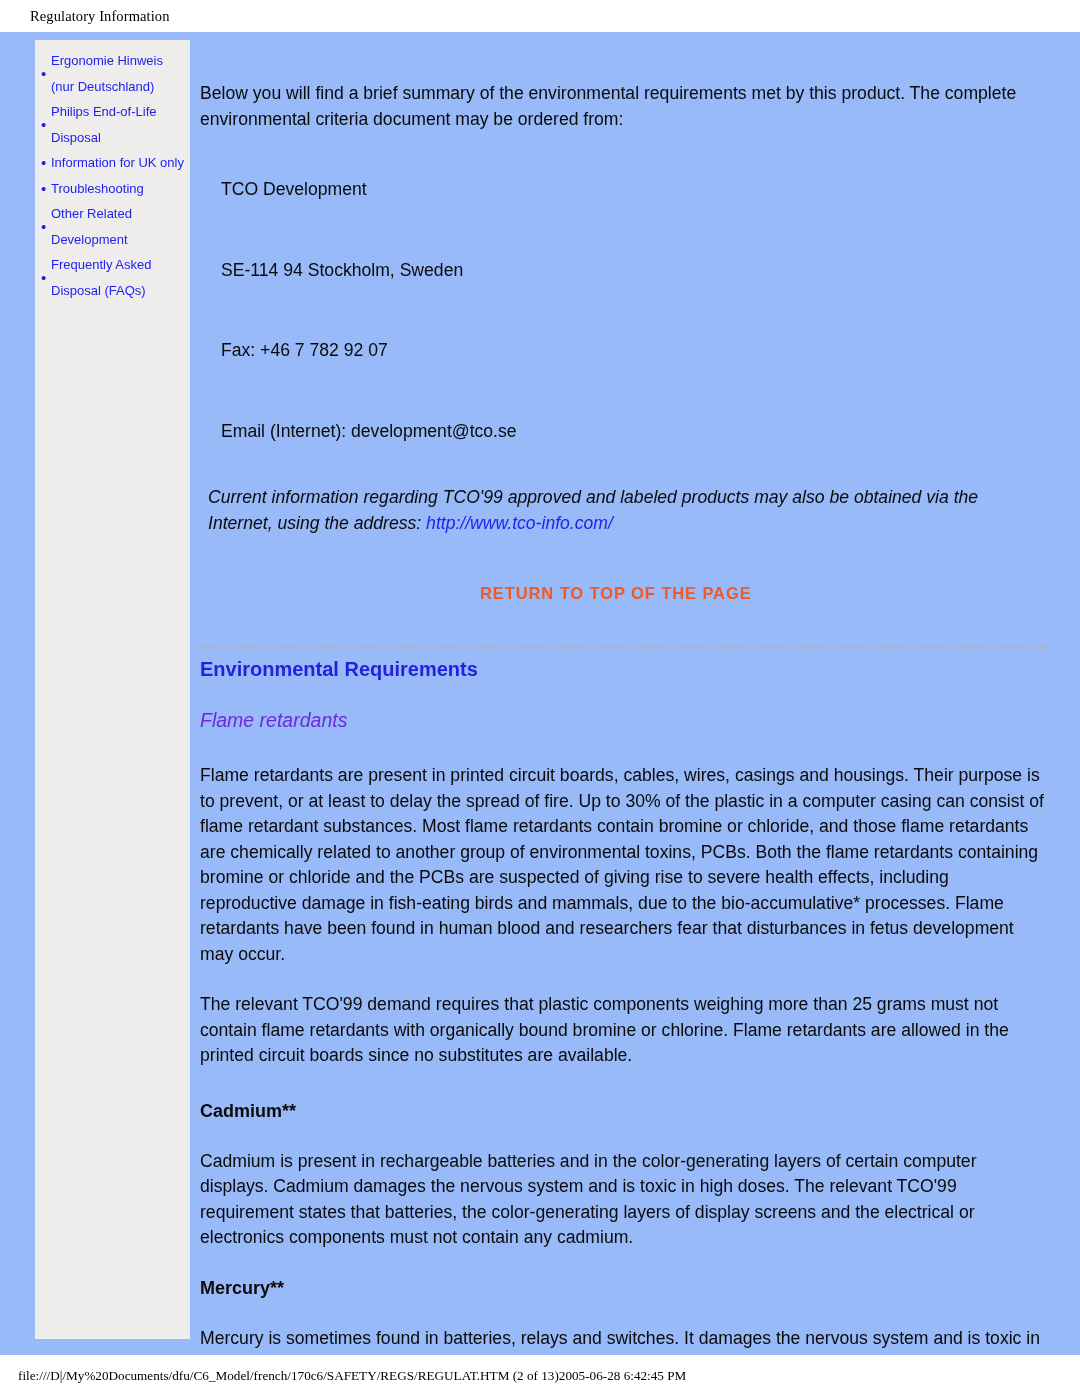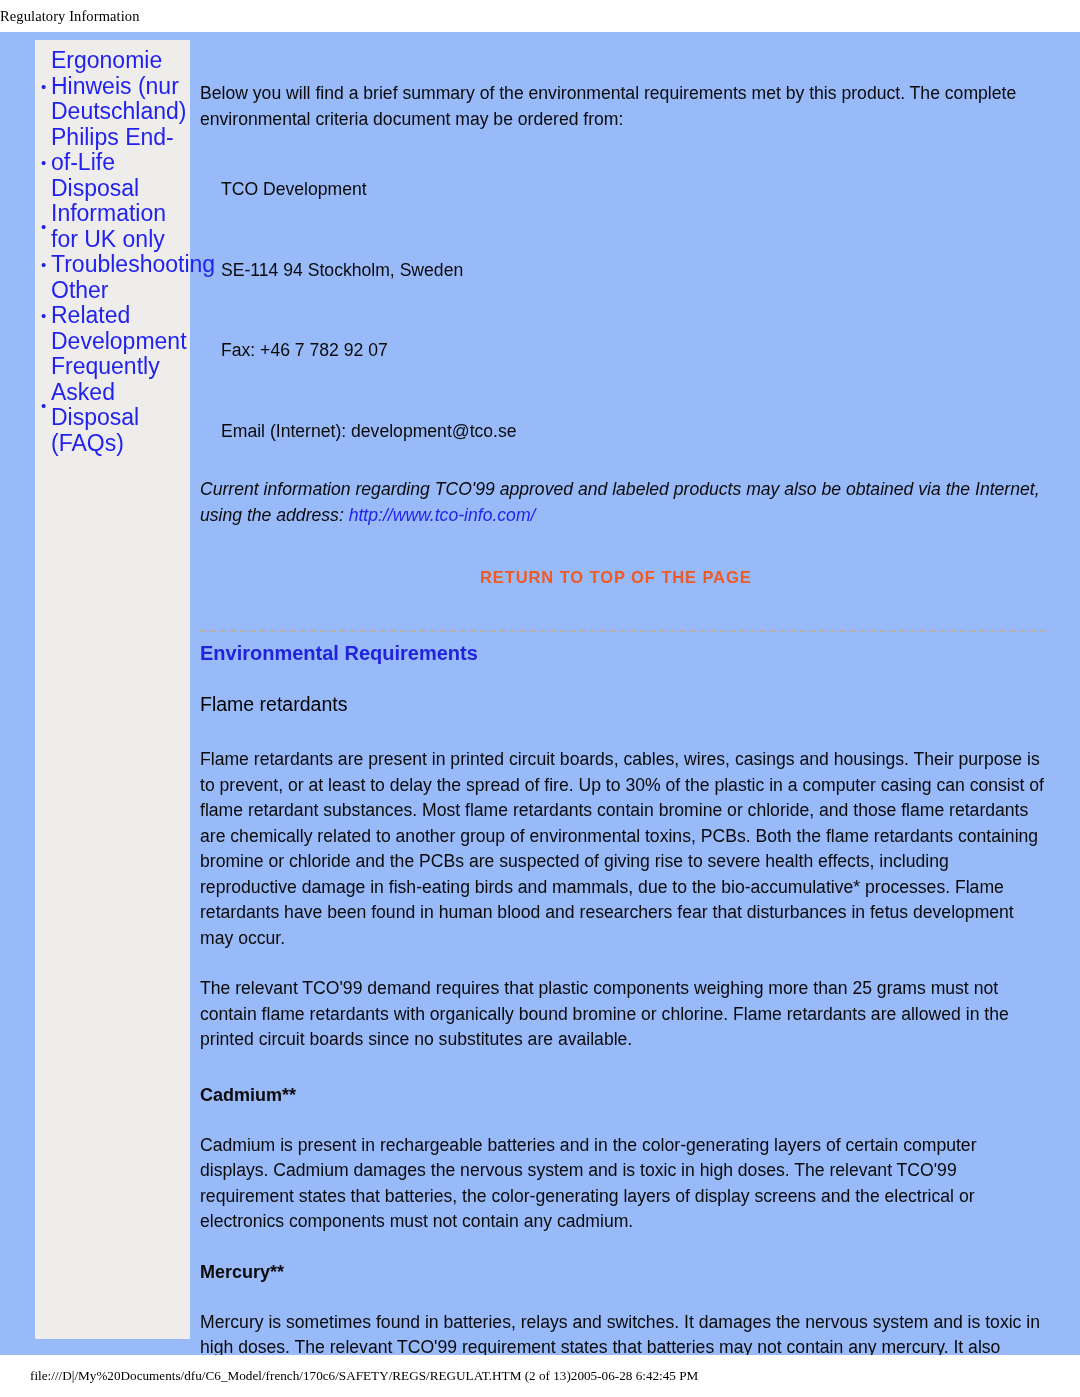--- a/index.html
+++ b/index.html
@@ -21,20 +21,21 @@
   .page-header {
     height: 32px;
     background: #ffffff;
     display: flex;
     align-items: center;
   }
   .page-header .title {
     font-family: "Liberation Serif", serif;
     font-size: 14.5px;
     color: #000000;
+    padding-left: 30px;
     letter-spacing: 0.1px;
   }
 
   
   .canvas {
     position: absolute;
     top: 32px;
     left: 0;
     width: 1080px;
     height: 1323px;
@@ -64,21 +65,21 @@
   }
   .nav-bullet {
     flex: 0 0 auto;
     width: 10px;
     font-size: 15px;
     line-height: 1;
     color: #2222dd;
     text-align: left;
   }
   .nav-link {
-    font-size: 23px;
+    font-size: 13px;
     line-height: 25.5px;
     color: #2222ee;
     text-decoration: none;
     display: block;
   }
 
   
   .main {
     position: absolute;
     top: 16px;
@@ -102,21 +103,21 @@
   }
   .sp-25 { height: 25px; }
   .sp-18 { height: 18px; }
   .sp-30 { height: 30px; }
 
   .italic-note {
     font-size: 17.6px;
     line-height: 25.5px;
     font-style: italic;
     color: #0a0a0a;
-    margin: 0;
+    margin: 8px;
   }
   .inline-link {
     color: #2222ee;
     text-decoration: none;
     font-style: italic;
   }
 
   .return-top {
     display: inline-block;
     margin-top: 40px;
@@ -140,21 +141,22 @@
 
   .h-section {
     font-size: 20px;
     font-weight: bold;
     color: #2222dd;
     line-height: 26px;
   }
   .h-sub {
     margin-top: 25px;
     font-size: 19.5px;
-    color: #000000;
+    font-style: italic;
+    color: #6d28d9;
     line-height: 26px;
   }
   .h-bold {
     font-size: 18px;
     font-weight: bold;
     color: #0a0a0a;
     line-height: 25px;
   }
 
   
@@ -165,21 +167,21 @@
     width: 1080px;
     height: 42px;
     background: #ffffff;
     display: flex;
     align-items: center;
   }
   .page-footer .fpath {
     font-family: "Liberation Serif", serif;
     font-size: 13.2px;
     color: #000000;
-    padding-left: 30px;
+    padding-left: 18px;
     white-space: nowrap;
   }
 </style>
 </head>
 <body>
 
 <div class="page-header">
   <span class="title">Regulatory Information</span>
 </div>
 

